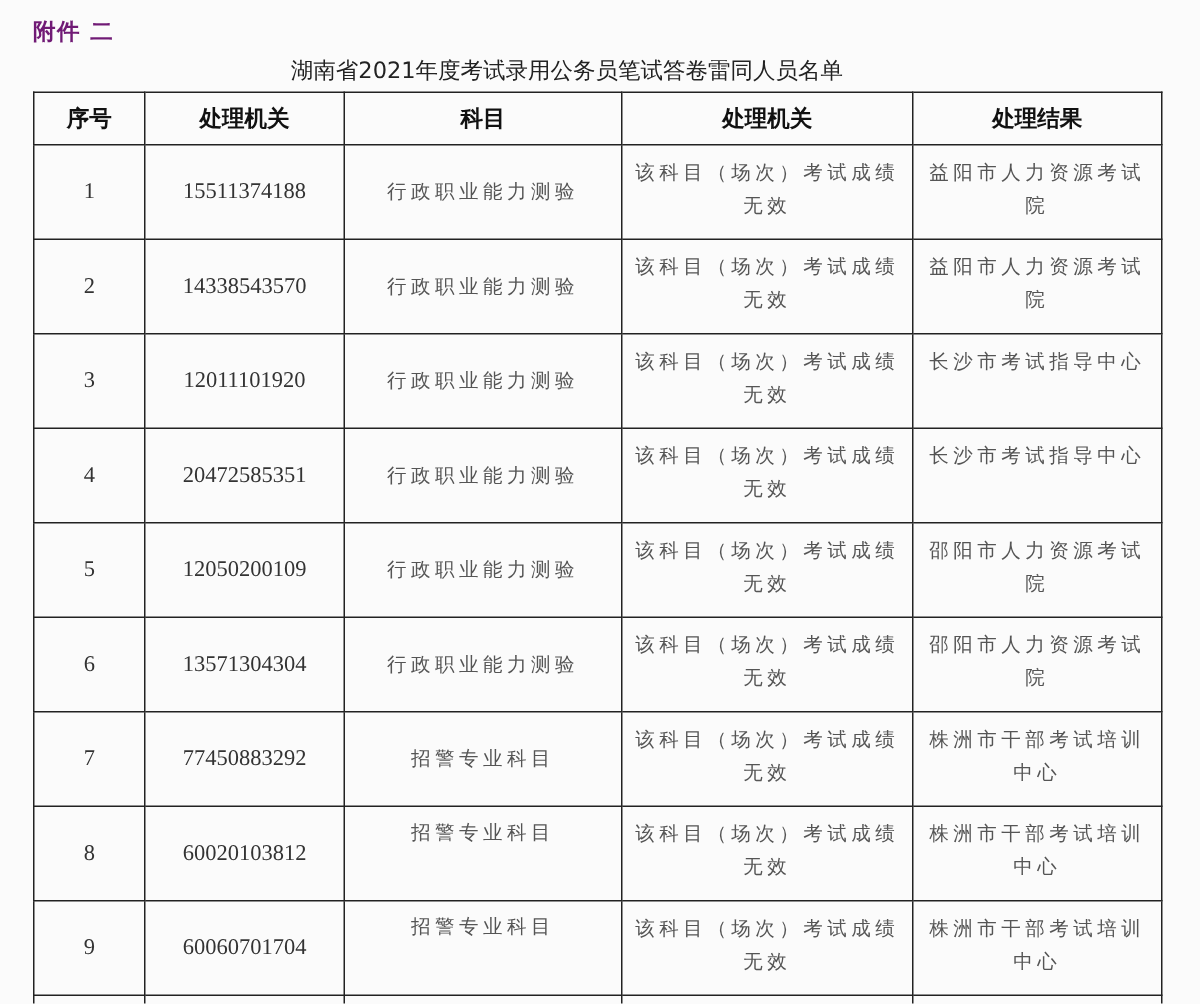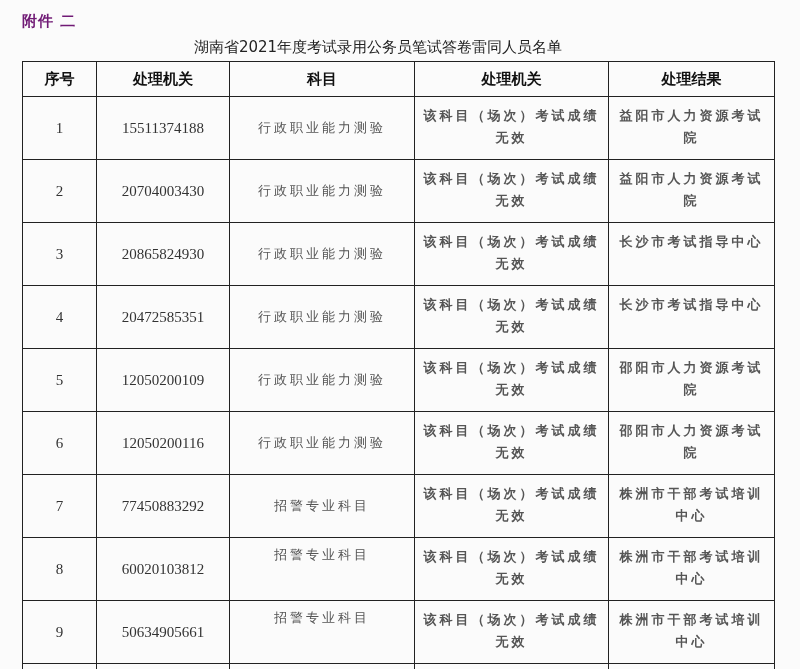--- a/index.html
+++ b/index.html
@@ -21,21 +21,21 @@
       table-layout: fixed; width: 752px;
     }
     th, td { border: 1.5px solid #222; text-align: center; padding: 0; }
     th {
       height: 34px; font-size: 15px; font-weight: bold; font-family: "DejaVu Sans", sans-serif; color: #111;
     }
     td { height: 54px; font-size: 13.5px; color: #444; }
     td.num { font-family: "Liberation Serif", serif; font-size: 15px; color: #333; }
     td.cn { font-family: "DejaVu Sans", sans-serif; font-size: 13px; color: #555; letter-spacing: 3px; }
     td.top { vertical-align: top; padding-top: 8px; }
-    td.wrap { vertical-align: top; padding: 8px 6px 0 6px; line-height: 22px; font-weight: bold; }
+    td.wrap { vertical-align: top; padding: 8px 6px 0 6px; line-height: 22px; }
   </style>
 </head>
 <body>
 
 <div class="attach">附件 二</div>
 <div class="title">湖南省2021年度考试录用公务员笔试答卷雷同人员名单</div>
 
 <table>
   <colgroup>
     <col style="width:74px">
@@ -56,70 +56,70 @@
   <tbody id="tbody">
       <tr>
         <td class="num">1</td>
         <td class="num">15511374188</td>
         <td class="cn">行政职业能力测验</td>
         <td class="cn wrap">该科目（场次）考试成绩无效</td>
         <td class="cn wrap">益阳市人力资源考试院</td>
       </tr>
       <tr>
         <td class="num">2</td>
-        <td class="num">20704003430</td>
+        <td class="num">14338543570</td>
         <td class="cn">行政职业能力测验</td>
         <td class="cn wrap">该科目（场次）考试成绩无效</td>
         <td class="cn wrap">益阳市人力资源考试院</td>
       </tr>
       <tr>
         <td class="num">3</td>
-        <td class="num">20865824930</td>
+        <td class="num">12011101920</td>
         <td class="cn">行政职业能力测验</td>
         <td class="cn wrap">该科目（场次）考试成绩无效</td>
         <td class="cn wrap">长沙市考试指导中心</td>
       </tr>
       <tr>
         <td class="num">4</td>
         <td class="num">20472585351</td>
         <td class="cn">行政职业能力测验</td>
         <td class="cn wrap">该科目（场次）考试成绩无效</td>
         <td class="cn wrap">长沙市考试指导中心</td>
       </tr>
       <tr>
         <td class="num">5</td>
         <td class="num">12050200109</td>
         <td class="cn">行政职业能力测验</td>
         <td class="cn wrap">该科目（场次）考试成绩无效</td>
         <td class="cn wrap">邵阳市人力资源考试院</td>
       </tr>
       <tr>
         <td class="num">6</td>
-        <td class="num">12050200116</td>
+        <td class="num">13571304304</td>
         <td class="cn">行政职业能力测验</td>
         <td class="cn wrap">该科目（场次）考试成绩无效</td>
         <td class="cn wrap">邵阳市人力资源考试院</td>
       </tr>
       <tr>
         <td class="num">7</td>
         <td class="num">77450883292</td>
         <td class="cn">招警专业科目</td>
         <td class="cn wrap">该科目（场次）考试成绩无效</td>
         <td class="cn wrap">株洲市干部考试培训中心</td>
       </tr>
       <tr>
         <td class="num">8</td>
         <td class="num">60020103812</td>
         <td class="cn top">招警专业科目</td>
         <td class="cn wrap">该科目（场次）考试成绩无效</td>
         <td class="cn wrap">株洲市干部考试培训中心</td>
       </tr>
       <tr>
         <td class="num">9</td>
-        <td class="num">50634905661</td>
+        <td class="num">60060701704</td>
         <td class="cn top">招警专业科目</td>
         <td class="cn wrap">该科目（场次）考试成绩无效</td>
         <td class="cn wrap">株洲市干部考试培训中心</td>
       </tr>
       <tr>
         <td class="num">10</td>
         <td class="num">60060701709</td>
         <td class="cn top">招警专业科目</td>
         <td class="cn wrap">该科目（场次）考试成绩无效</td>
         <td class="cn wrap">岳阳市公务员考试测评中心</td>

